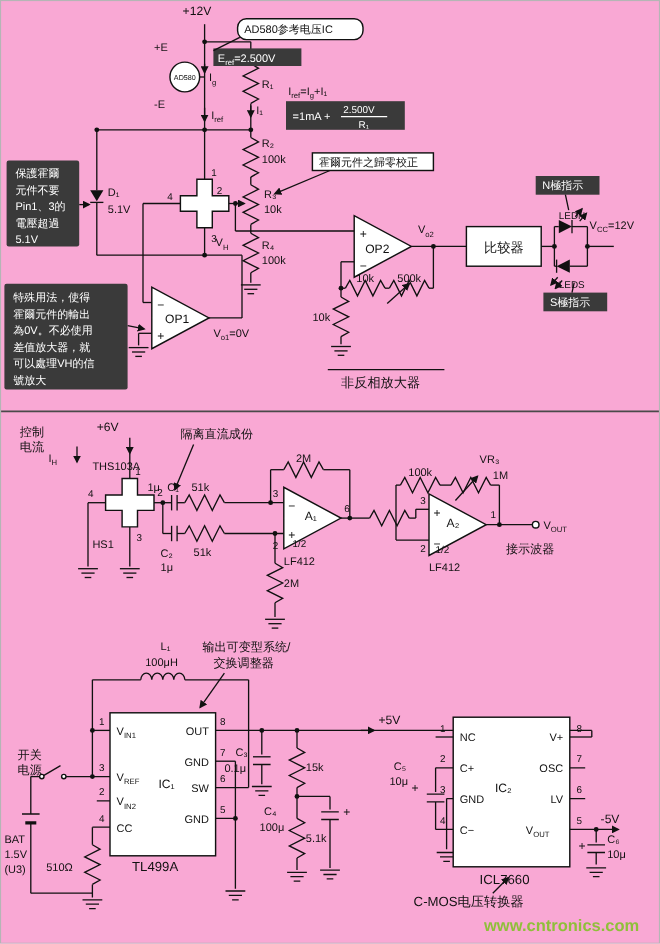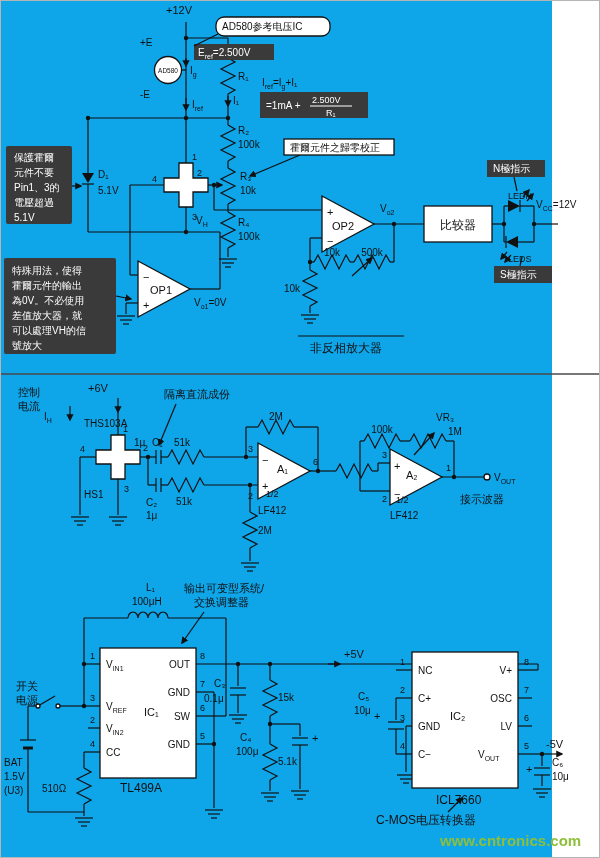--- a/index.html
+++ b/index.html
@@ -1,16 +1,16 @@
 <!DOCTYPE html>
 <html><head>
 <meta charset="utf-8">
 <style>
   html,body{margin:0;padding:0;background:#fff;}
-  .page{position:relative;width:552px;height:858px;background:#0ea5e9;font-family:"Liberation Sans","DejaVu Sans",sans-serif;}
+  .page{position:relative;width:600px;height:858px;background:#f9a8d4;font-family:"Liberation Sans","DejaVu Sans",sans-serif;}
   svg{display:block;}
   svg text{font-family:"Liberation Sans","DejaVu Sans",sans-serif;fill:#111;font-size:10px;}
   .t9{font-size:9px}.t11{font-size:11px}.t12{font-size:12px}.t65{font-size:6.5px}
   .sub{font-size:7px}
   .white{fill:#fff}
   .green{fill:#8fbf3a;font-size:15px;font-weight:bold}
   line, .wire{stroke:#111;stroke-width:1.2;fill:none}
   .comp{stroke:#111;stroke-width:1.3;fill:#fff}
   .dark{fill:#3a3a3a;stroke:none}
   .solid{fill:#111;stroke:none}

